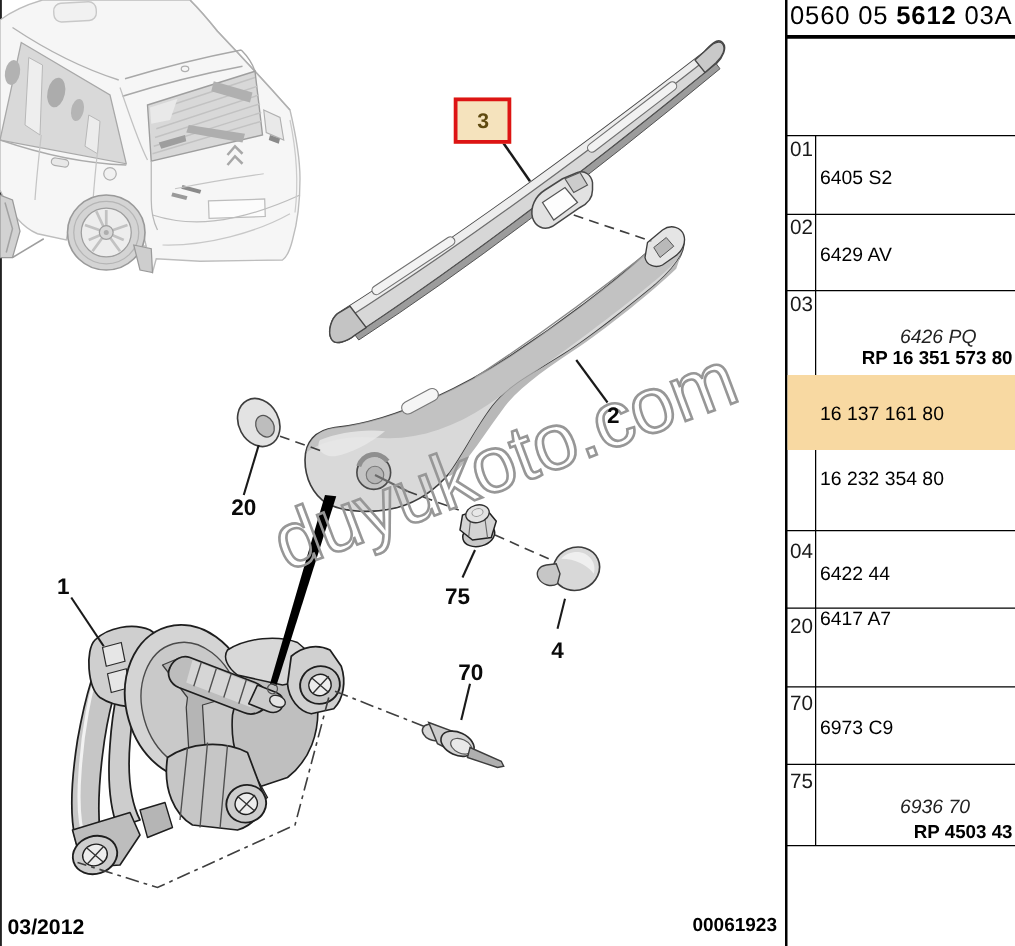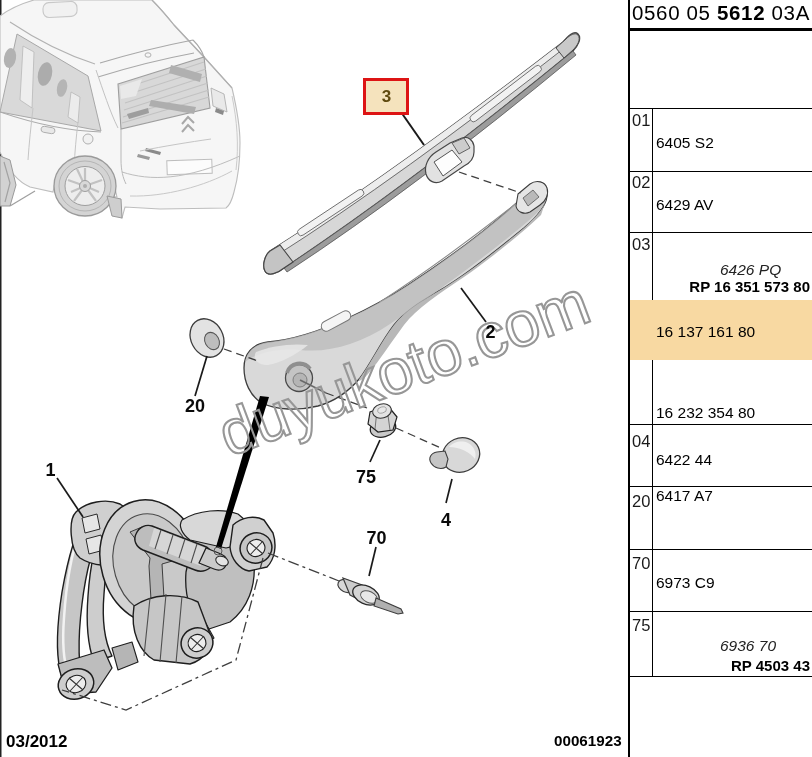--- a/index.html
+++ b/index.html
@@ -258,21 +258,21 @@
   <div class="num" style="top:432px">04</div>
   <div class="num" style="top:492px">20</div>
   <div class="num" style="top:554px">70</div>
   <div class="num" style="top:616px">75</div>
 
   <div class="part" style="top:134px">6405 S2</div>
   <div class="part" style="top:196px">6429 AV</div>
   <div class="ital" style="top:261px">6426 PQ</div>
   <div class="rp" style="top:278px">RP 16 351 573 80</div>
   <div class="part" style="top:323px">16 137 161 80</div>
-  <div class="part" style="top:404px">16 232 354 80</div>
+  <div class="part" style="top:375px">16 232 354 80</div>
   <div class="part" style="top:451px">6422 44</div>
   <div class="part" style="top:487px">6417 A7</div>
   <div class="part" style="top:573.5px">6973 C9</div>
   <div class="ital" style="top:637px">6936 70</div>
   <div class="rp" style="top:657px">RP 4503 43</div>
 
   <div class="abs" style="left:6px;top:731.5px;font-size:17px;font-weight:bold">03/2012</div>
   <div class="abs" style="left:554px;top:731.5px;font-size:15.2px;font-weight:bold">00061923</div>
 
   <div class="abs" style="left:363px;top:78px;width:40px;height:31px;background:#f5e3bd;border:3.6px solid #dd1414"></div>

